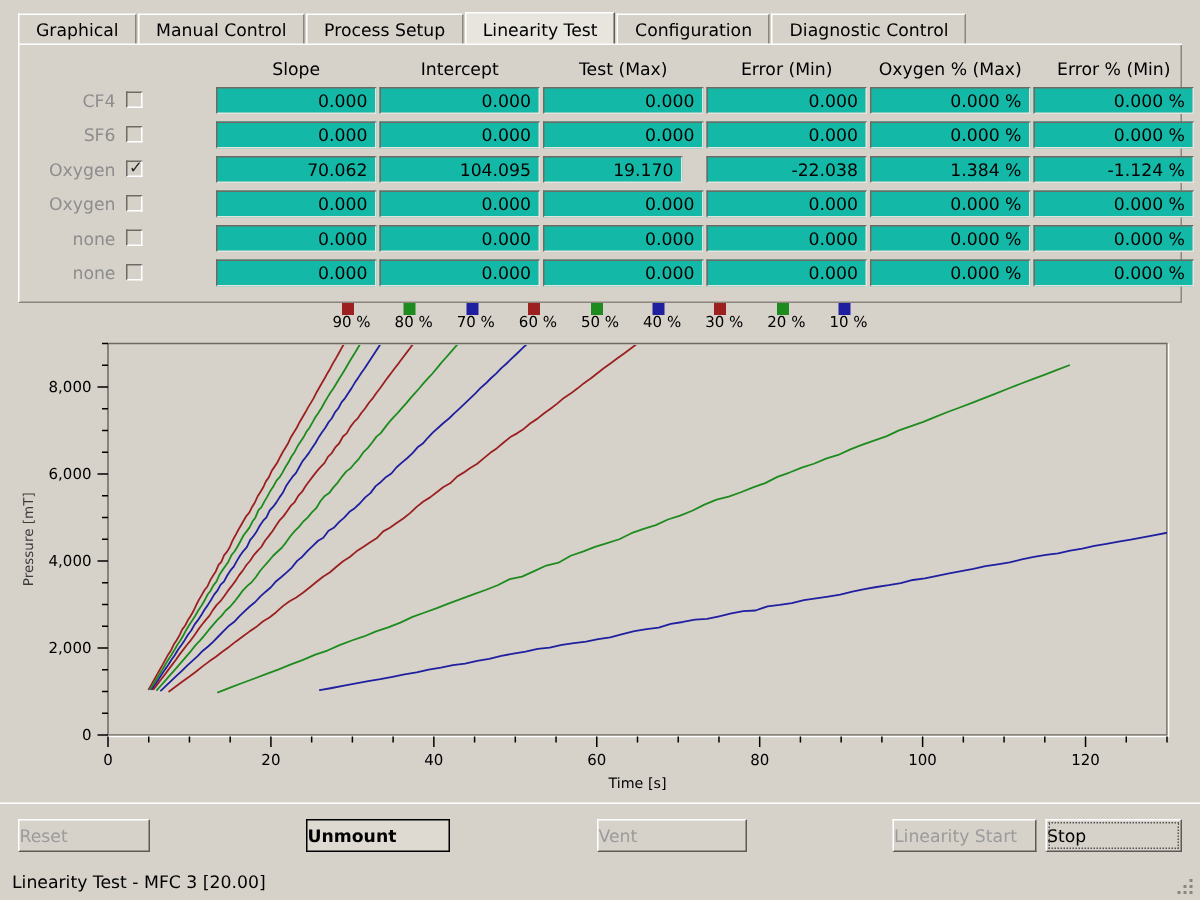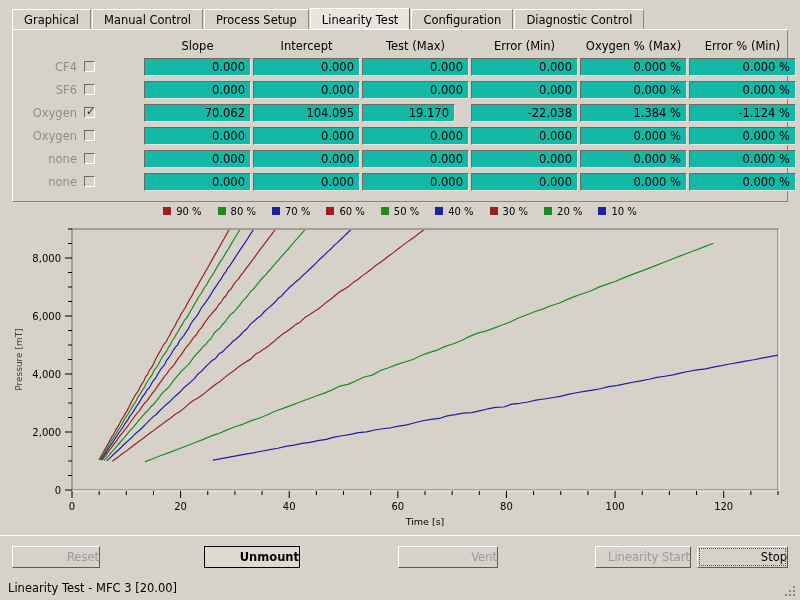--- a/index.html
+++ b/index.html
@@ -67,37 +67,37 @@
     border-right:1px solid #e6e3dd;border-bottom:1px solid #e6e3dd;
     text-align:right;font-size:11.5px;line-height:16px;
     padding-right:5px;color:#000;white-space:nowrap;overflow:hidden;
   }
 
   
   .legend{
     position:absolute;left:12px;top:204px;width:776px;height:14px;
     display:flex;justify-content:center;align-items:center;gap:16px;
   }
-  .legitem{display:flex;align-items:center;}
+  .legitem{display:flex;align-items:center;flex-direction:column;}
   .swatch{width:8px;height:8px;margin-right:5px;display:inline-block;}
   .legtext{font-size:10px;color:#000;}
 
   
   .chartbox{position:absolute;left:0;top:220px;width:800px;height:310px;}
   .chartsvg{display:block;}
   .ytitle{font-size:9px;fill:#3a3a3a;}
   .axlabel{font-size:10px;fill:#000;}
   .xtitle{font-size:9.5px;fill:#000;}
 
   
   .btnbar{position:absolute;left:0;top:535px;width:800px;height:44px;}
   .sep{position:absolute;left:0;top:0;width:800px;height:1px;background:#fff;}
   .btn{
     position:absolute;top:11px;height:22px;line-height:20px;
-    text-align:right;font-size:11.5px;box-sizing:border-box;
+    text-align:left;font-size:11.5px;box-sizing:border-box;
     background:#d6d2ca;color:#000;
     border-top:1px solid #fff;border-left:1px solid #fff;
     border-right:1px solid #5e5a54;border-bottom:1px solid #5e5a54;
   }
   .btn.disabled{color:#9b9b9b;}
   .btn.focused{border:1px solid #000;background:#dedad2;font-weight:bold;}
   .btn.focusdots{outline:1px dotted #555;outline-offset:-3px;}
 
   
   .status{

